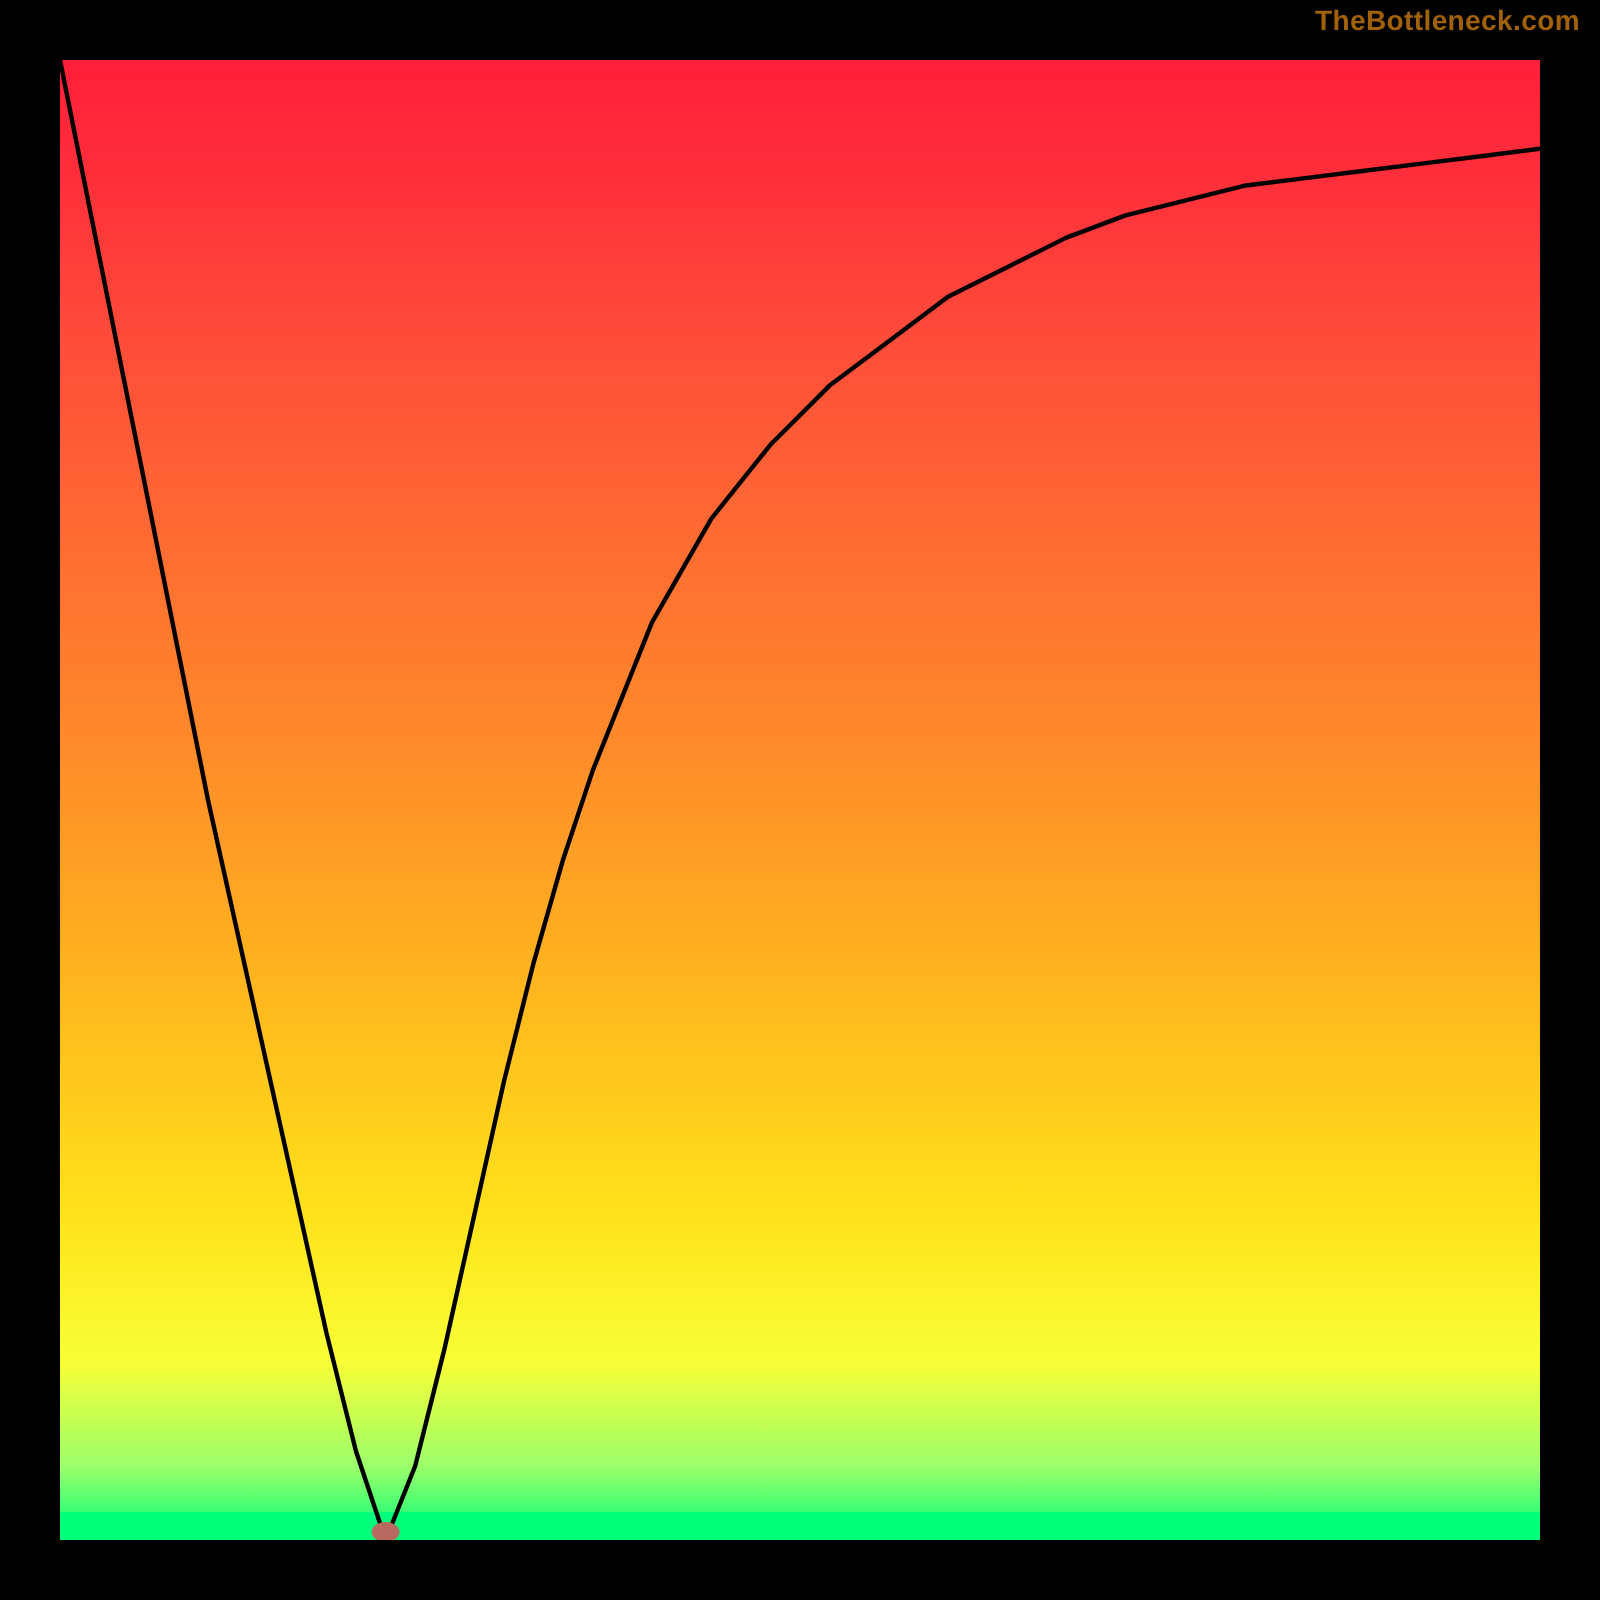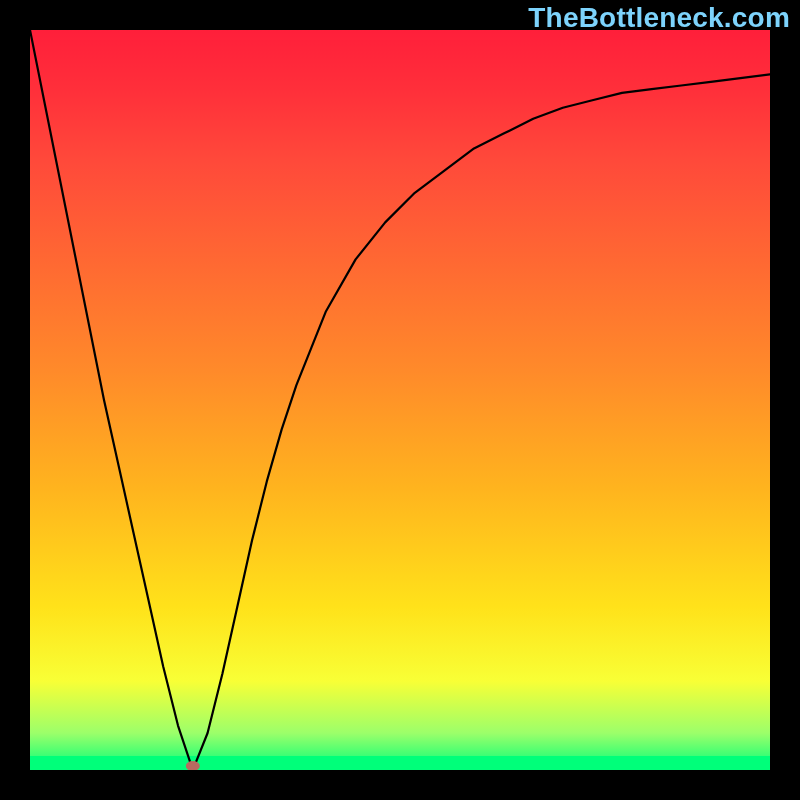--- a/index.html
+++ b/index.html
@@ -14,22 +14,22 @@
   .frame {
     position: relative;
     width: 800px;
     height: 800px;
     background: #000;
   }
   .watermark {
     position: absolute;
     top: 2px;
     right: 10px;
-    color: #7dd3fc;
-    font-size: 28px;
+    color: #a16207;
+    font-size: 14px;
     font-weight: 600;
     letter-spacing: 0.2px;
   }
   .plot-area {
     position: absolute;
     left: 30px;
     top: 30px;
     width: 740px;
     height: 740px;
     overflow: hidden;

